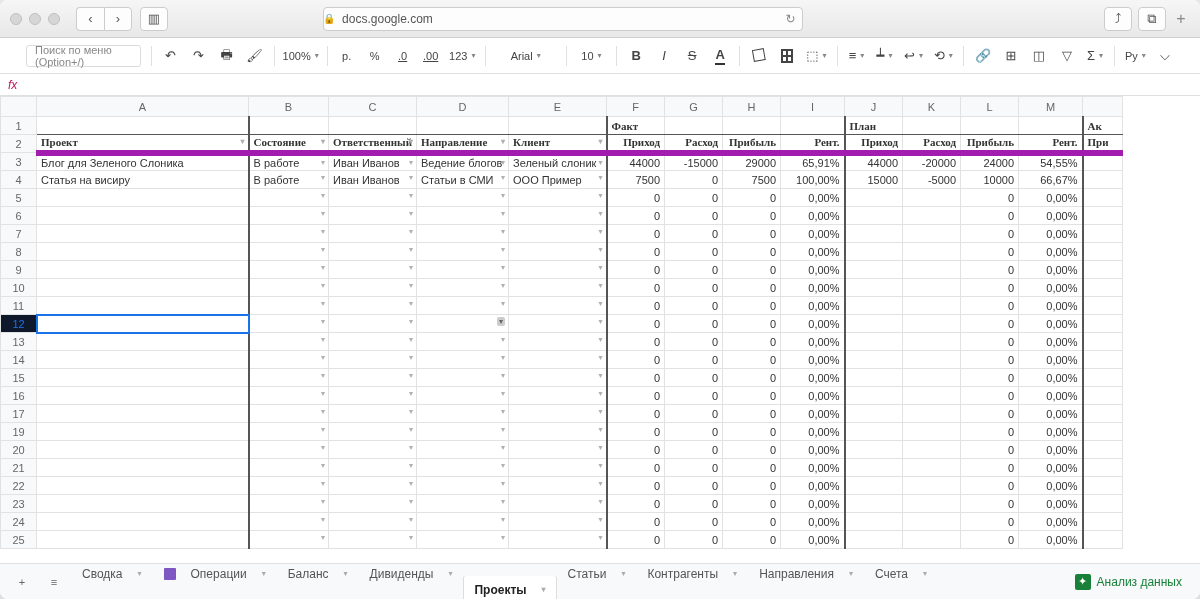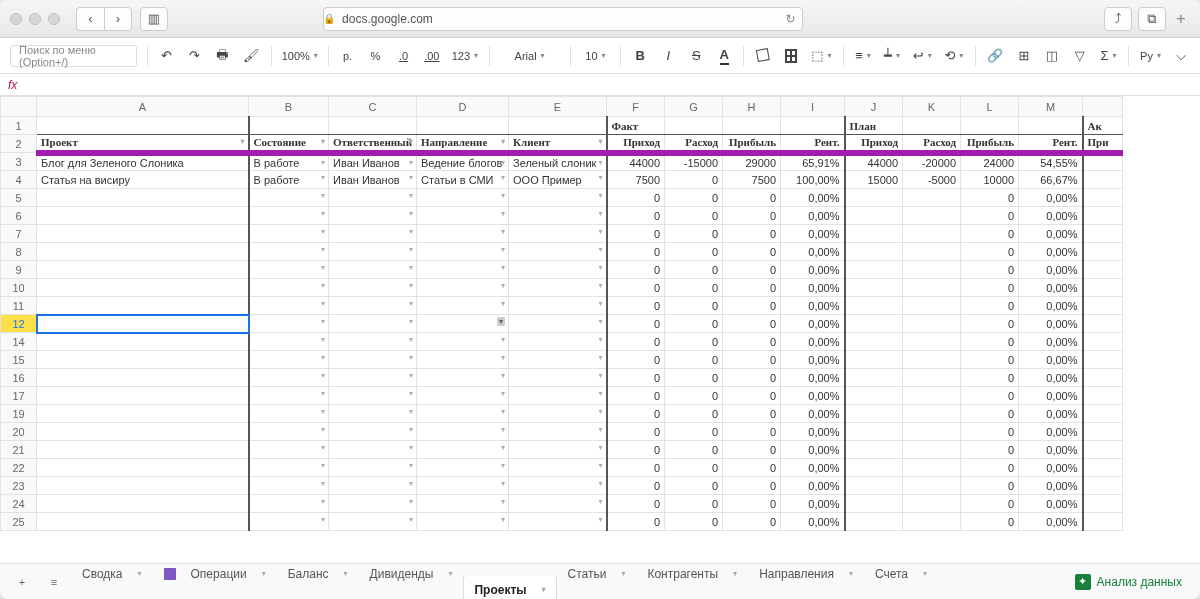--- a/index.html
+++ b/index.html
@@ -15,21 +15,21 @@
 .safari-btn.l { border-radius: 4px 0 0 4px; border-right: none; }
 .safari-btn.r { border-radius: 0 4px 4px 0; }
 .safari-btn.solo { border-radius: 4px; }
 .url-bar { flex: 1; max-width: 480px; margin: 0 auto; height: 24px; background: #fdfdfd; border: 1px solid #ccc; border-radius: 4px; display: flex; align-items: center; justify-content: center; gap: 6px; color: #555; font-size: 12px; }
 .lock { font-size: 10px; color: #888; }
 .reload { margin-left: auto; margin-right: 6px; color: #888; }
 .safari-right { display: flex; gap: 6px; margin-left: auto; }
 .plus-tab { width: 18px; color: #888; font-size: 16px; display:flex;align-items:center;justify-content:center;}
 
 
-.toolbar { height: 36px; border-bottom: 1px solid #e0e0e0; display: flex; align-items: center; padding: 0 10px; gap: 10px; background: #fff; }
+.toolbar { height: 36px; border-bottom: 1px solid #e0e0e0; display: flex; align-items: center; padding: 0 26px; gap: 10px; background: #fff; }
 .search-menu { width: 150px; height: 22px; border: 1px solid #dadce0; border-radius: 3px; font-size: 11px; color: #888; padding: 0 8px; display: flex; align-items: center; }
 .tb-sep { width: 1px; height: 20px; background: #e0e0e0; }
 .tb-btn { min-width: 18px; height: 24px; display: flex; align-items: center; justify-content: center; color: #444; font-size: 13px; cursor: pointer; padding: 0 3px; }
 .tb-txt { font-size: 11px; color: #444; }
 .tb-dd::after { content: "▾"; font-size: 8px; color: #888; margin-left: 4px; }
 .collapse { margin-left: auto; }
 .underline-a { border-bottom: 2px solid #333; padding-bottom:1px; font-weight:bold;}
 .fill-icon{width:14px;height:14px;position:relative;transform:rotate(-10deg);}
 .fill-icon::before{content:"";position:absolute;width:10px;height:10px;border:1.5px solid #444;top:0;left:0;}
 .borders-icon{width:14px;height:14px;border:1.5px solid #444;display:grid;grid-template-columns:1fr 1fr;grid-template-rows:1fr 1fr;}
@@ -49,21 +49,21 @@
 th.corner { left: 0; top: 0; z-index: 3; width: 36px; }
 .hdr td, .hdr2 td { font-weight: bold; border-bottom: 1px solid #555; font-family: Liberation Serif, serif; }
 .hdr2 td { border-bottom: 6px solid #a21caf; }
 td.bold { font-weight: bold; }
 td.thick-r { border-right: 2px solid #555; }
 td.num { text-align: right; }
 td.dd { position: relative; }
 td.dd::after { content: "▾"; position: absolute; right: 3px; top: 2px; font-size: 8px; color: #b0b0b0; }
 td.dd-dark::after { background:#ccc;color:#666;padding:0 2px;border-radius:2px; }
 .selected { outline: 2px solid #1a73e8; outline-offset: -1px; }
-td.sel-hdr, th.sel-hdr { background: #fde047; color:#1a73e8; }
+td.sel-hdr, th.sel-hdr { background: #0f172a; color:#1a73e8; }
 
 
 .sheets { height: 36px; border-top: 1px solid #e0e0e0; background: #f8f9fa; display: flex; align-items: center; padding: 0 8px; gap: 4px; }
 .sheet-btn { width: 28px; height: 26px; display: flex; align-items: center; justify-content: center; color: #666; cursor: pointer; }
 .tab { height: 28px; padding: 0 10px; display: flex; align-items: center; gap: 15px; font-size: 12px; color: #555; cursor: pointer; border-radius: 2px 2px 0 0; }
 .tab.active { background: #fff; color: #222; font-weight: 700; box-shadow: 0 -1px 0 #ccc inset, 1px 0 0 #ddd, -1px 0 0 #ddd; margin-top: 16px; }
 .tab .tdd { font-size: 8px; color: #aaa; }
 .tab .ticon { width:12px;height:12px;background:#7e57c2;border-radius:1px;display:inline-block; }
 .explore { margin-left: auto; display: flex; align-items: center; gap: 6px; color: #188038; font-size: 12px; padding: 0 10px; cursor:pointer;}
 .explore .star { width:16px;height:16px;background:#188038;border-radius:2px;display:flex;align-items:center;justify-content:center;color:#fff;font-size:11px;}
@@ -403,20 +403,37 @@
   <td class="num">0</td>
   <td class="num">0</td>
   <td class="num thick-r">0,00%</td>
   <td class="num"></td>
   <td class="num"></td>
   <td class="num">0</td>
   <td class="num thick-r">0,00%</td>
   <td></td>
           </tr>
           <tr>
+            <th class="row">13</th>
+  <td class="thick-r"></td>
+  <td class="dd"></td>
+  <td class="dd"></td>
+  <td class="dd"></td>
+  <td class="dd thick-r"></td>
+  <td class="num">0</td>
+  <td class="num">0</td>
+  <td class="num">0</td>
+  <td class="num thick-r">0,00%</td>
+  <td class="num"></td>
+  <td class="num"></td>
+  <td class="num">0</td>
+  <td class="num thick-r">0,00%</td>
+  <td></td>
+          </tr>
+          <tr>
             <th class="row">14</th>
   <td class="thick-r"></td>
   <td class="dd"></td>
   <td class="dd"></td>
   <td class="dd"></td>
   <td class="dd thick-r"></td>
   <td class="num">0</td>
   <td class="num">0</td>
   <td class="num">0</td>
   <td class="num thick-r">0,00%</td>

